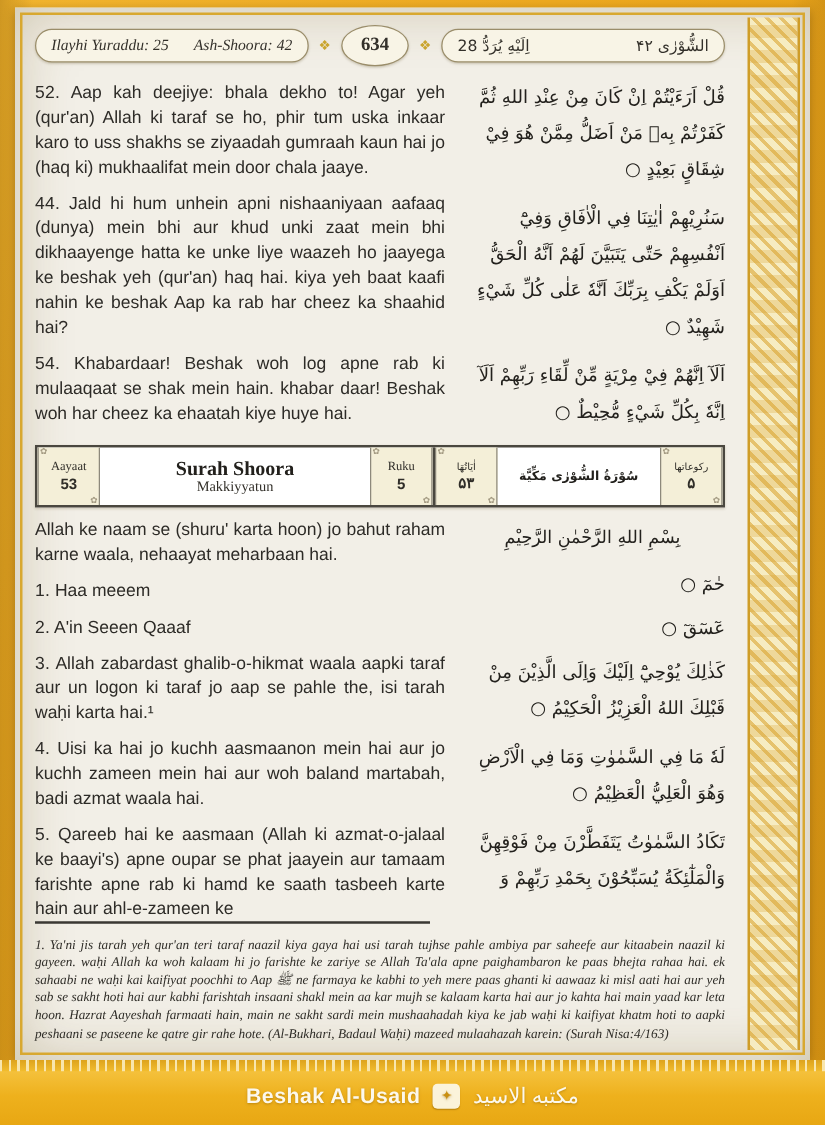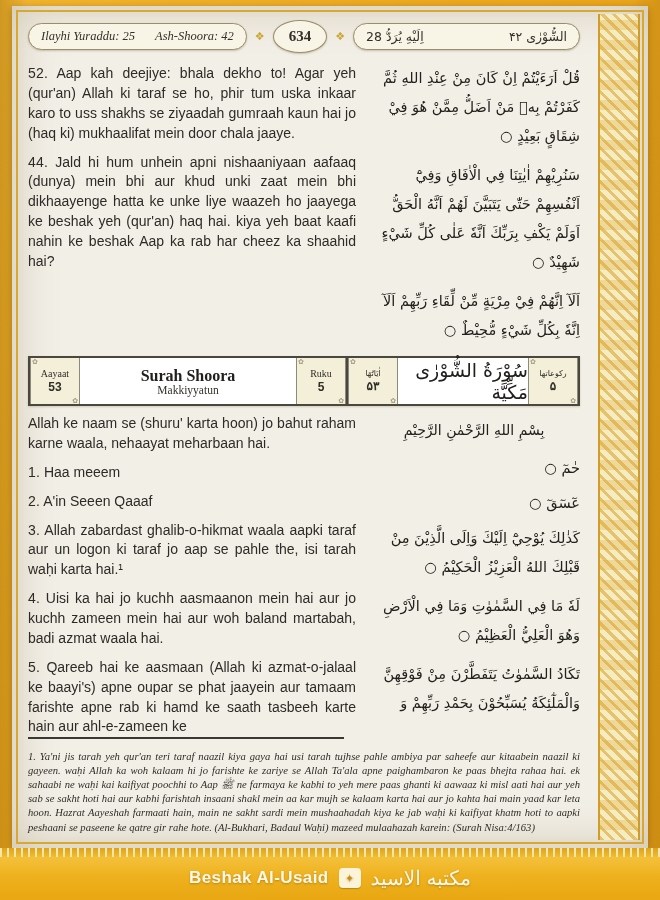--- a/index.html
+++ b/index.html
@@ -64,41 +64,41 @@
   }
   .cart .lab{font:10px "Liberation Serif",serif;color:#2f2d28;}
   .cart .lab-ar{font:8px "DejaVu Sans",sans-serif;color:#2f2d28;}
   .cart .val{font:bold 12px "Liberation Sans",sans-serif;color:#2f2d28;margin-top:1px;}
   .cart .orn{position:absolute;top:0;left:1px;font-size:7px;color:#a39a82;}
   .cart .orn2{position:absolute;bottom:0;right:1px;font-size:7px;color:#a39a82;}
   .band-title{flex:1;text-align:center;display:flex;flex-direction:column;justify-content:center;}
   .band-title .t{font:bold 16px "Liberation Serif","DejaVu Serif",serif;color:#22201c;}
   .band-title .s{font:11.5px "Liberation Serif",serif;color:#33302a;margin-top:-1px;}
   .band-title-ar{flex:1;display:flex;align-items:center;justify-content:center;
-    font-family:"DejaVu Sans",sans-serif;font-size:19px;color:#22201c;}
+    font-family:"DejaVu Sans",sans-serif;font-size:10px;color:#22201c;font-weight:bold;}
 
   
   .fn-rule{width:316px;border-top:2px solid #3a3833;margin:1px 0 4px;}
   .footnote{font:italic 10.6px/1.34 "Liberation Serif","DejaVu Serif",serif;
     text-align:justify;color:#2e2c27;}
 
   
   .footer{position:absolute;left:0;right:0;bottom:0;height:52px;
     background:linear-gradient(#f7c84a,#eeb11d 55%,#e8a713);}
   .lace{height:9px;opacity:.85;
     background:
       repeating-linear-gradient(90deg,#f9ecc0 0 2px,rgba(0,0,0,0) 2px 7px),
       linear-gradient(#d99d15,#f2bc2c);}
   .brand{display:flex;justify-content:center;align-items:center;gap:10px;margin-top:9px;
     color:#fcf8ec;text-shadow:0 1px 2px rgba(150,100,0,.55);}
   .brand-latin{font:bold 17px "Liberation Sans",sans-serif;letter-spacing:.4px;}
   .logo{width:22px;height:20px;background:#fbf3da;border-radius:4px;
     display:flex;align-items:center;justify-content:center;
     color:#c98f12;font-size:11px;box-shadow:0 1px 1px rgba(120,80,0,.4);}
-  .brand-ar{direction:rtl;font-family:Liberation Sans, sans-serif;font-size:20px;}
+  .brand-ar{direction:rtl;font-family:Liberation Serif, serif;font-size:17px;}
 </style>
 </head>
 <body>
 
 <div class="sheet">
   <div class="gold-frame"></div>
   <div class="orn-strip"></div>
 
   <div class="content">
 
@@ -115,20 +115,21 @@
       <div class="pill pill-right">
         <span>الشُّوْرٰى ۴۲</span>
         <span>اِلَيْهِ يُرَدُّ 28</span>
       </div>
     </div>
 
     <div class="cols topA">
       <div class="lcol">
         <p class="ver"><span class="vnum">52.</span> <span>Aap kah deejiye: bhala dekho to! Agar yeh (qur'an) Allah ki taraf se ho, phir tum uska inkaar karo to uss shakhs se ziyaadah gumraah kaun hai jo (haq ki) mukhaalifat mein door chala jaaye.</span></p>
         <p class="ver"><span class="vnum">44.</span> <span>Jald hi hum unhein apni nishaaniyaan aafaaq (dunya) mein bhi aur khud unki zaat mein bhi dikhaayenge hatta ke unke liye waazeh ho jaayega ke beshak yeh (qur'an) haq hai. kiya yeh baat kaafi nahin ke beshak Aap ka rab har cheez ka shaahid hai?</span></p>
+        <p class="ver"><span class="vnum">54.</span> <span>Khabardaar! Beshak woh log apne rab ki mulaaqaat se shak mein hain. khabar daar! Beshak woh har cheez ka ehaatah kiye huye hai.</span></p>
       </div>
       <div class="rcol">
         <p class="av">قُلْ اَرَءَيْتُمْ اِنْ كَانَ مِنْ عِنْدِ اللهِ ثُمَّ كَفَرْتُمْ بِهٖ مَنْ اَضَلُّ مِمَّنْ هُوَ فِيْ شِقَاقٍ بَعِيْدٍ ○</p>
         <p class="av">سَنُرِيْهِمْ اٰيٰتِنَا فِي الْاٰفَاقِ وَفِيْٓ اَنْفُسِهِمْ حَتّٰى يَتَبَيَّنَ لَهُمْ اَنَّهُ الْحَقُّ اَوَلَمْ يَكْفِ بِرَبِّكَ اَنَّهٗ عَلٰى كُلِّ شَيْءٍ شَهِيْدٌ ○</p>
         <p class="av">اَلَآ اِنَّهُمْ فِيْ مِرْيَةٍ مِّنْ لِّقَاءِ رَبِّهِمْ اَلَآ اِنَّهٗ بِكُلِّ شَيْءٍ مُّحِيْطٌ ○</p>
       </div>
     </div>
 
     <div class="band">
       <div class="band-left">

